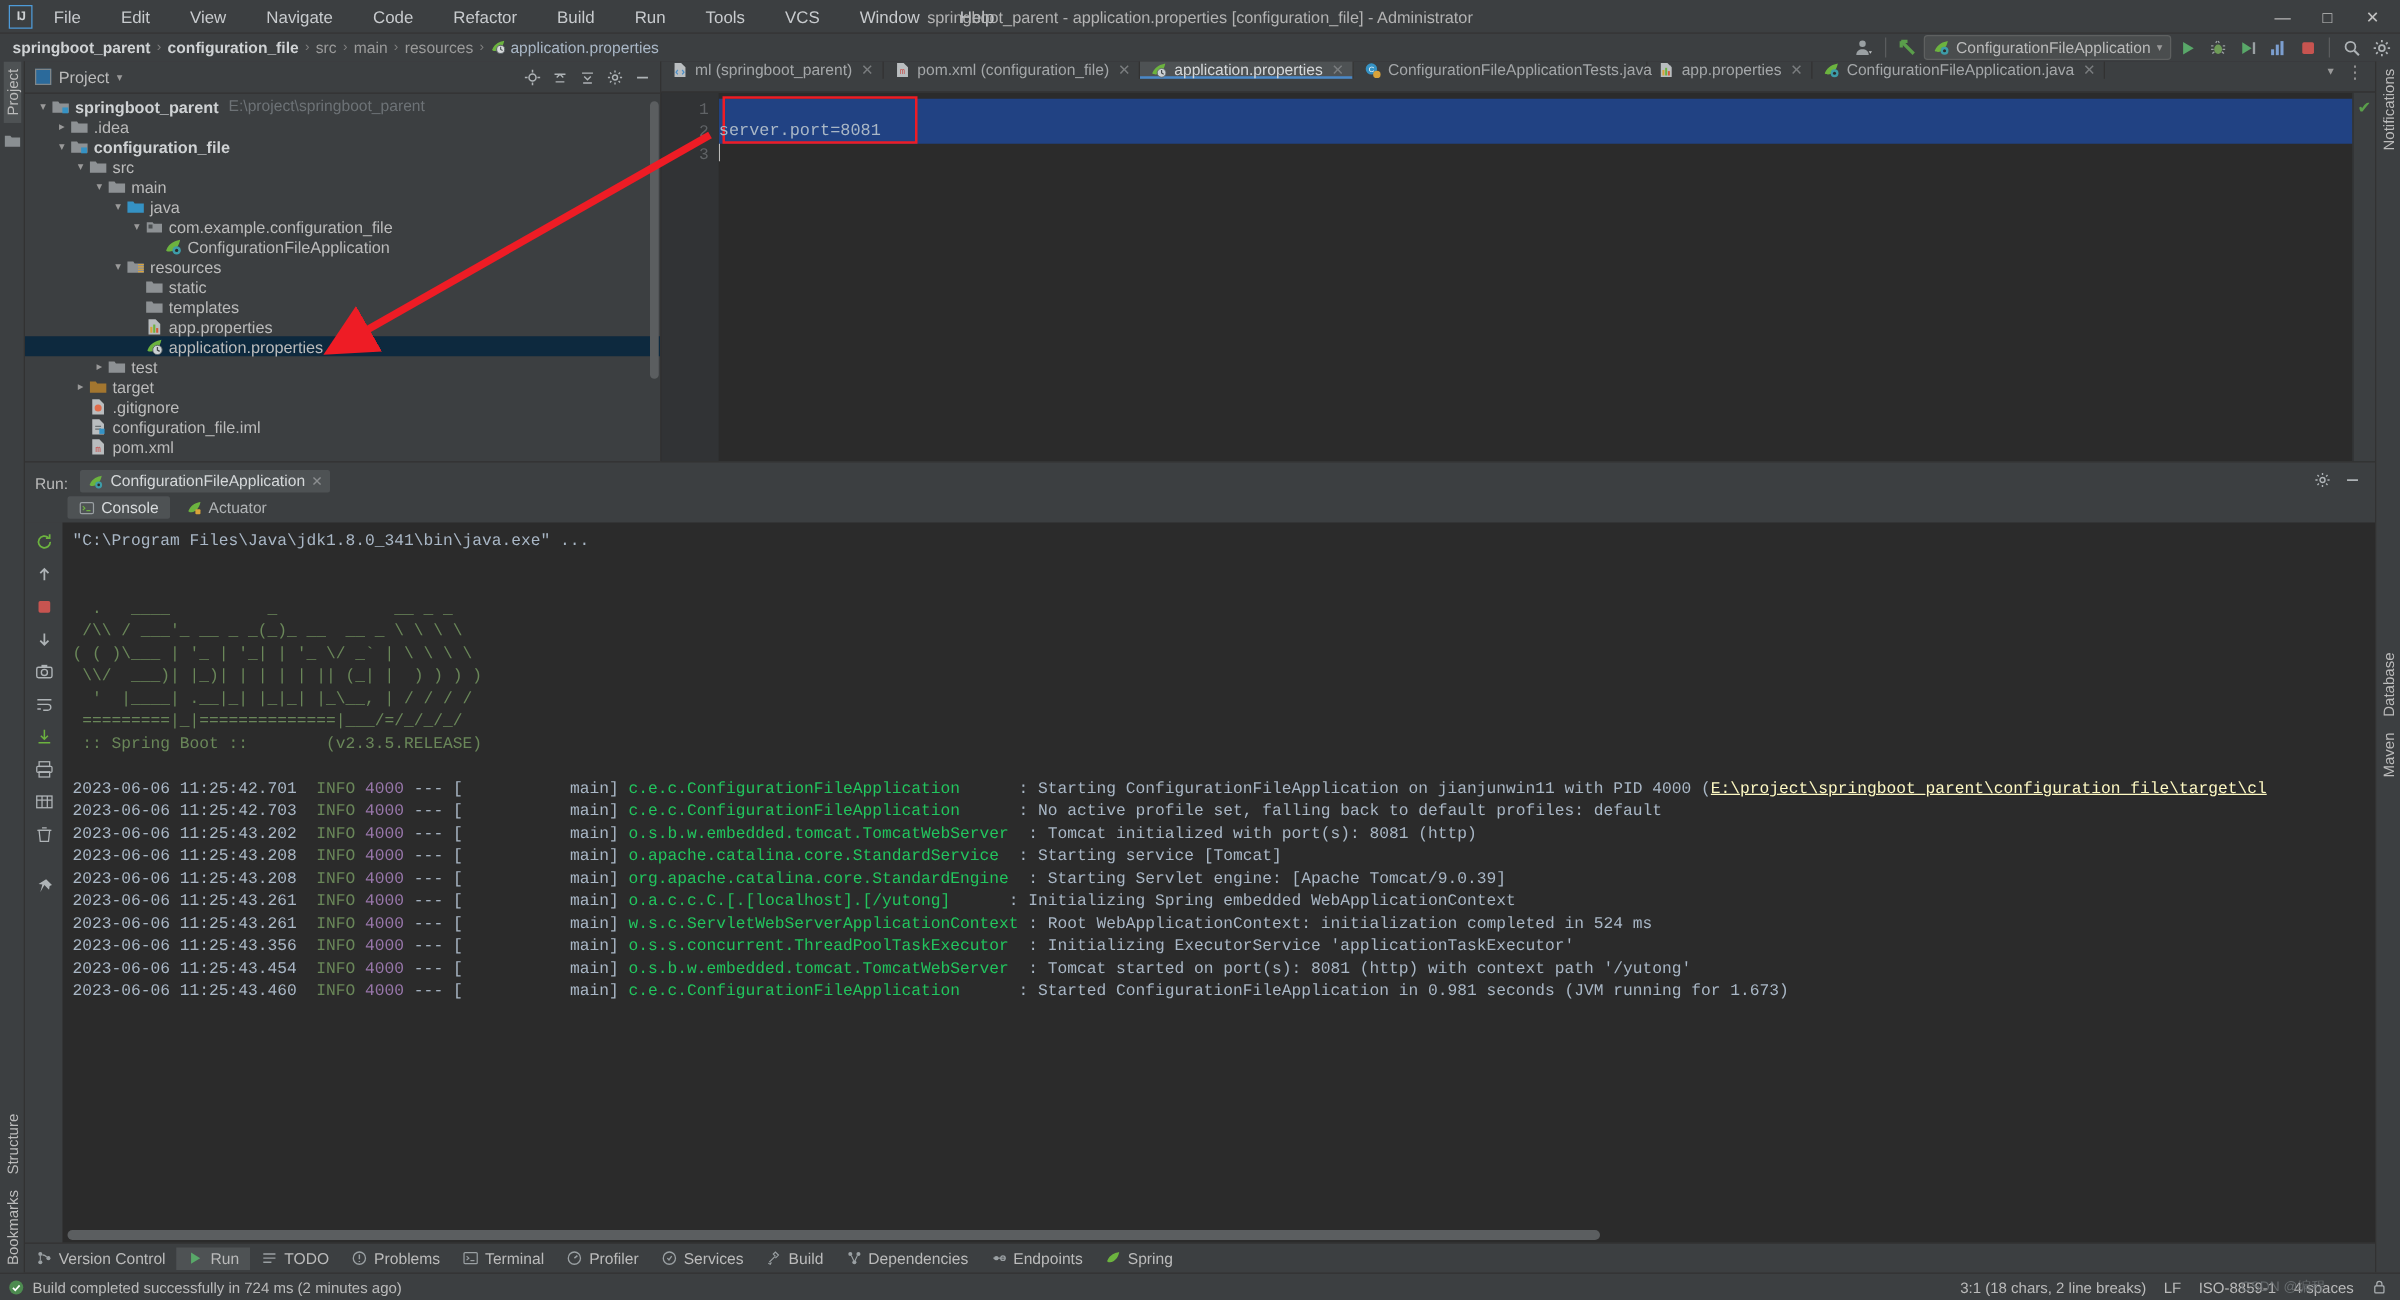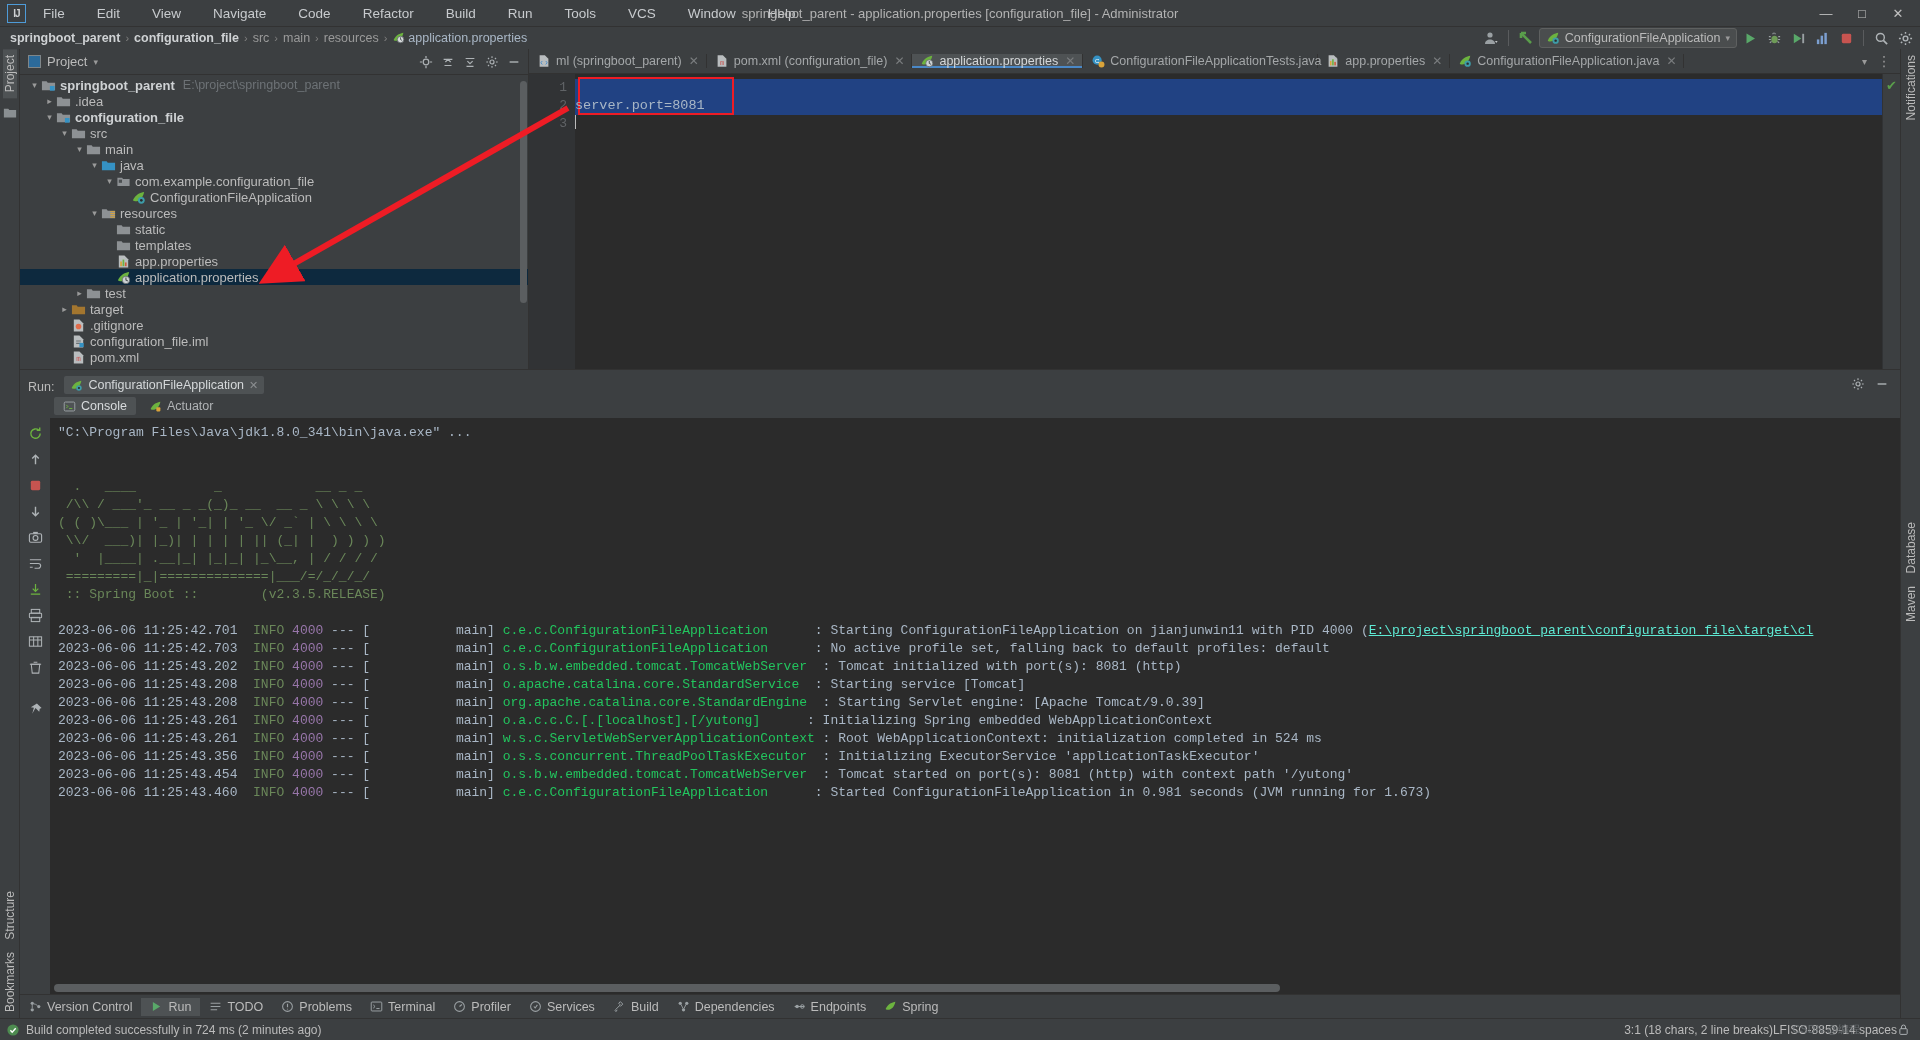--- a/index.html
+++ b/index.html
@@ -91,21 +91,21 @@
   .tlabel { color:#bbbbbb; }
   .tlabel.bold { font-weight:bold; color:#cfd2d4; }
   .tpath { color:#6d7276; margin-left:8px; font-size:12.5px; }
 
   
   .tscroll { position:absolute; right:1px; top:0; width:7px; background:transparent; }
   .tscroll i { display:block; background:#5b5e60; border-radius:4px; width:7px; }
 
   
   .editor { flex:1; display:flex; flex-direction:column; min-width:0; background:#2b2b2b; }
-  .tabs { height:25px; background:#3c3f41; display:flex; align-items:center; flex:none;
+  .tabs { height:25px; background:#3c3f41; display:flex; align-items:flex-start; flex:none;
      border-bottom:1px solid #323232; overflow:hidden; }
   .tab { display:flex; align-items:center; gap:5px; padding:0 7px 0 8px; font-size:12.5px;
      color:#a4a7a9; border-right:1px solid #323232; white-space:nowrap; max-width:235px; }
   .tab.active { background:#4e5254; color:#d5d8da; box-shadow:inset 0 -2px 0 #4a88c7; }
   .tab .x { color:#7a7d7f; font-size:12px; margin-left:2px; }
   .tabs-right { margin-left:auto; display:flex; align-items:center; gap:2px; padding:0 4px; flex:none; }
 
   .edbody { flex:1; display:flex; position:relative; min-height:0; overflow:hidden; }
   .gutter { width:46px; background:#313335; color:#606366; font-family:"Liberation Mono", monospace;
      font-size:13px; text-align:right; padding-top:5px; flex:none; }
@@ -141,37 +141,37 @@
 
   .console { flex:1; background:#2b2b2b; position:relative; overflow:hidden;
      font-family:"Liberation Mono", monospace; font-size:13px; padding:6px 0 0 8px; }
   .cl { height:18px; line-height:18px; white-space:pre; }
   .c-gray { color:#a9b7c6; }
   .c-green { color:#6a8759; }
   .c-ts { color:#a9b7c6; }
   .c-info { color:#6a8759; }
   .c-pid { color:#9876aa; }
   .c-cls { color:#22c55e; }
-  .c-link { color:#5eead4; text-decoration:underline; }
+  .c-link { color:#fef9c3; text-decoration:underline; }
   .hscroll { position:absolute; left:0; right:0; bottom:2px; height:8px; }
   .hscroll i { display:block; height:8px; background:#5b5e60; border-radius:4px; }
 
   .rightstrip { width:20px; background:#3c3f41; border-left:1px solid #323232;
      display:flex; flex-direction:column; align-items:center; flex:none; }
 
   
   .bottombar { height:24px; background:#3c3f41; display:flex; align-items:center; flex:none;
      border-top:1px solid #323232; font-size:12.5px; }
   .bb-item { display:flex; align-items:center; gap:5px; padding:2px 9px; color:#bbbbbb; }
   .bb-item.active { background:#4e5254; }
 
   .statusbar { height:22px; background:#3c3f41; display:flex; align-items:center; flex:none;
      border-top:1px solid #323232; font-size:12px; color:#bbbbbb; }
   .sb-left { display:flex; align-items:center; gap:6px; margin-left:6px; }
-  .sb-right { margin-left:auto; display:flex; align-items:center; margin-right:10px; }
+  .sb-right { margin-left:auto; display:flex; align-items:center; gap:14px; margin-right:10px; }
 
   
   .annot { position:absolute; left:0; top:0; width:1920px; height:1040px; pointer-events:none; z-index:50; }
 
   .watermark { position:absolute; right:60px; bottom:3px; color:#6f7477; font-size:11px; opacity:.85; }
 
   svg { display:block; }
 </style>
 </head>
 <body>

